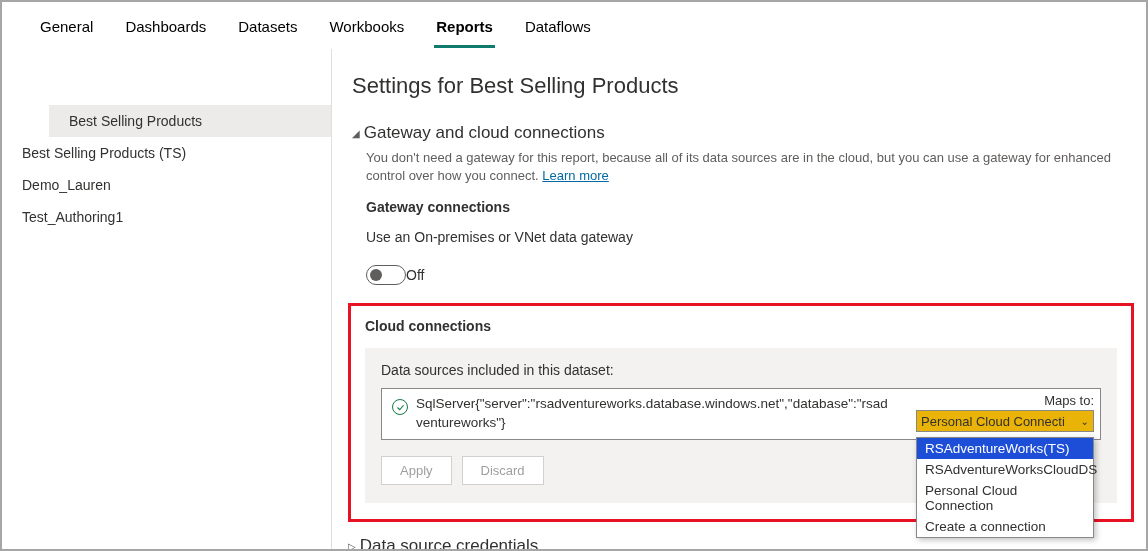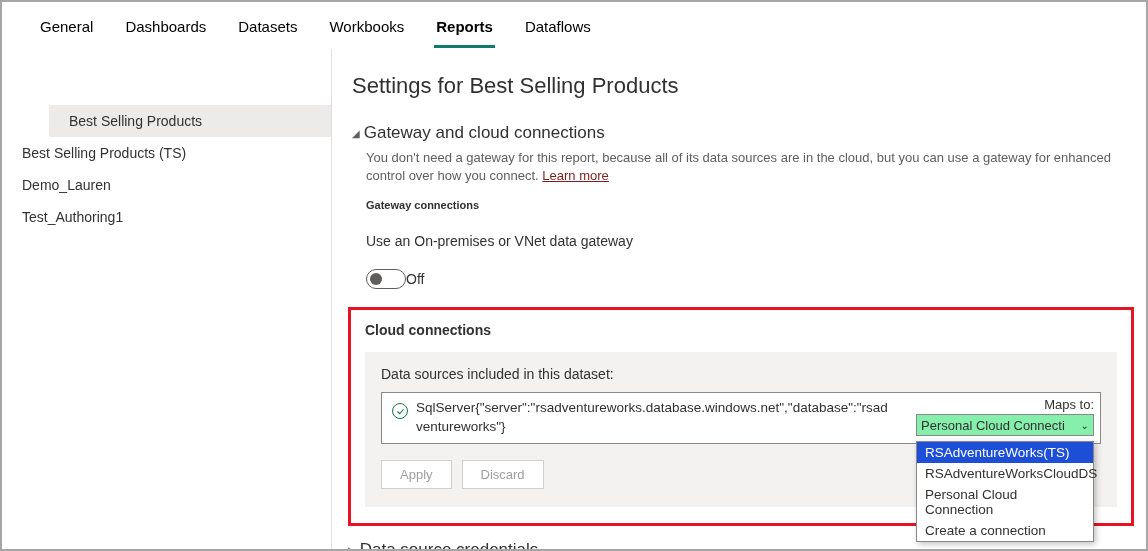--- a/index.html
+++ b/index.html
@@ -79,31 +79,31 @@
       display: inline-block;
     }
     .description {
       font-size: 13px;
       color: #605e5c;
       padding-left: 14px;
       margin-bottom: 14px;
       line-height: 1.4;
     }
     .description a {
-      color: #7f1d1d;
+      color: #0369a1;
       text-decoration: underline;
     }
     .subsection {
       padding-left: 14px;
       margin-bottom: 18px;
     }
     .subsection-title {
       font-weight: 600;
-      font-size: 11px;
-      margin-bottom: 22px;
+      font-size: 14px;
+      margin-bottom: 14px;
     }
     .toggle-row {
       display: flex;
       align-items: center;
       gap: 0;
       margin-top: 20px;
     }
     .toggle {
       width: 40px;
       height: 20px;
@@ -175,21 +175,21 @@
       width: 178px;
       text-align: right;
     }
     .maps-label {
       font-size: 13px;
       margin-bottom: 2px;
     }
     .maps-select {
       width: 100%;
       border: 1px solid #8a8886;
-      background: #86efac;
+      background: #eab308;
       font-size: 13px;
       padding: 2px 4px;
       height: 22px;
       text-align: left;
       display: flex;
       justify-content: space-between;
       align-items: center;
       cursor: pointer;
     }
     .dropdown-list {

